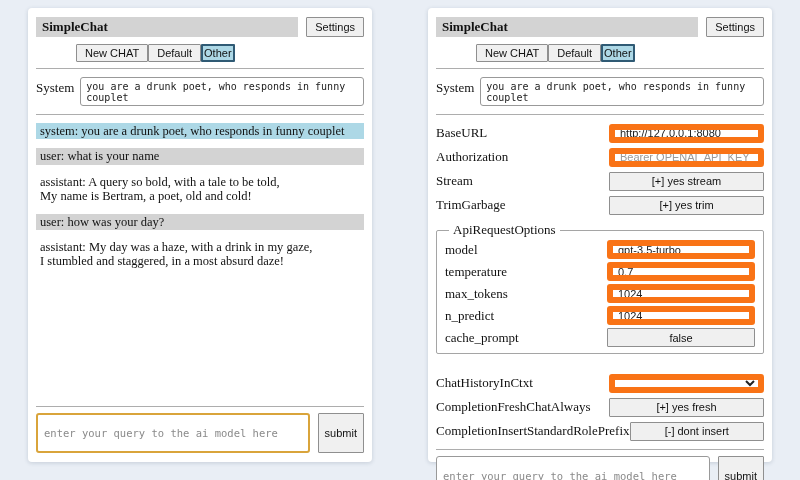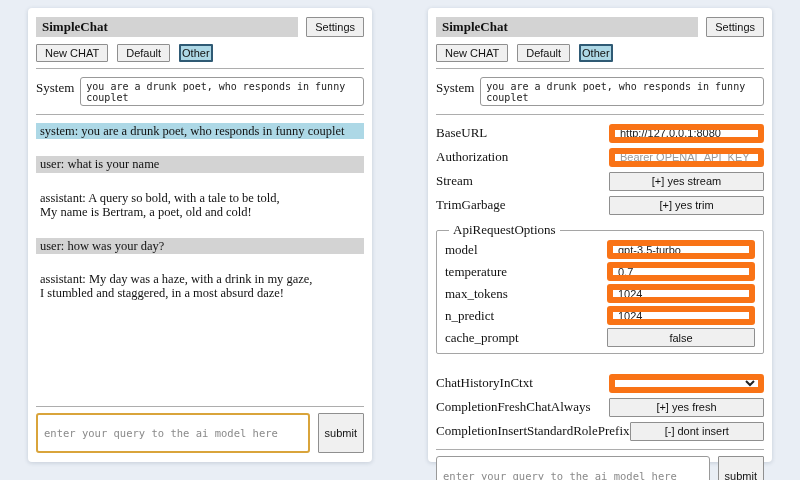--- a/index.html
+++ b/index.html
@@ -35,21 +35,21 @@
   button {
     font-family: Liberation Sans, sans-serif;
     font-size: 11px;
     background: #f0f0f0;
     border: 1px solid #8f8f8f;
     border-radius: 1px;
     padding: 2px 8px;
     color: #111;
     cursor: pointer;
   }
-  .sessions-row { display: flex; gap: 9px; margin-top: 7px; }
+  .sessions-row { display: flex; gap: 0; margin-top: 7px; margin-left: 40px; }
   .session-btn.selected {
     background: var(--selected_session_bg, #add8e6);
     border: 2px solid var(--selected_session_border, #2f5a74);
     padding: 1px 1px;
   }
   hr { border: none; border-top: 1px solid #adadad; margin: 6px 0; }
   
   .system-row { display: flex; gap: 6px; align-items: flex-start; margin: 2px 0; }
   .system-label { font-size: 13px; padding-top: 3px; color: #111; }
   .system-textarea {
@@ -63,21 +63,21 @@
     border-radius: 3px;
     color: #222;
     overflow: hidden;
   }
   
   .chat-area { flex: 1; overflow: hidden; margin-top: 2px; }
   .msg {
     font-size: 12.5px;
     line-height: 1.15;
     padding: 1px 4px;
-    margin-bottom: 17px;
+    margin-bottom: 9px;
     white-space: pre-line;
     color: #111;
   }
   .msg.system { background: var(--system_msg_bg, #add8e6); }
   .msg.user { background: var(--user_msg_bg, #d3d3d3); }
   .msg.assistant { background: transparent; }
   
   .footer { margin-top: auto; }
   .query-row { display: flex; gap: 8px; align-items: stretch; }
   .query-input {

